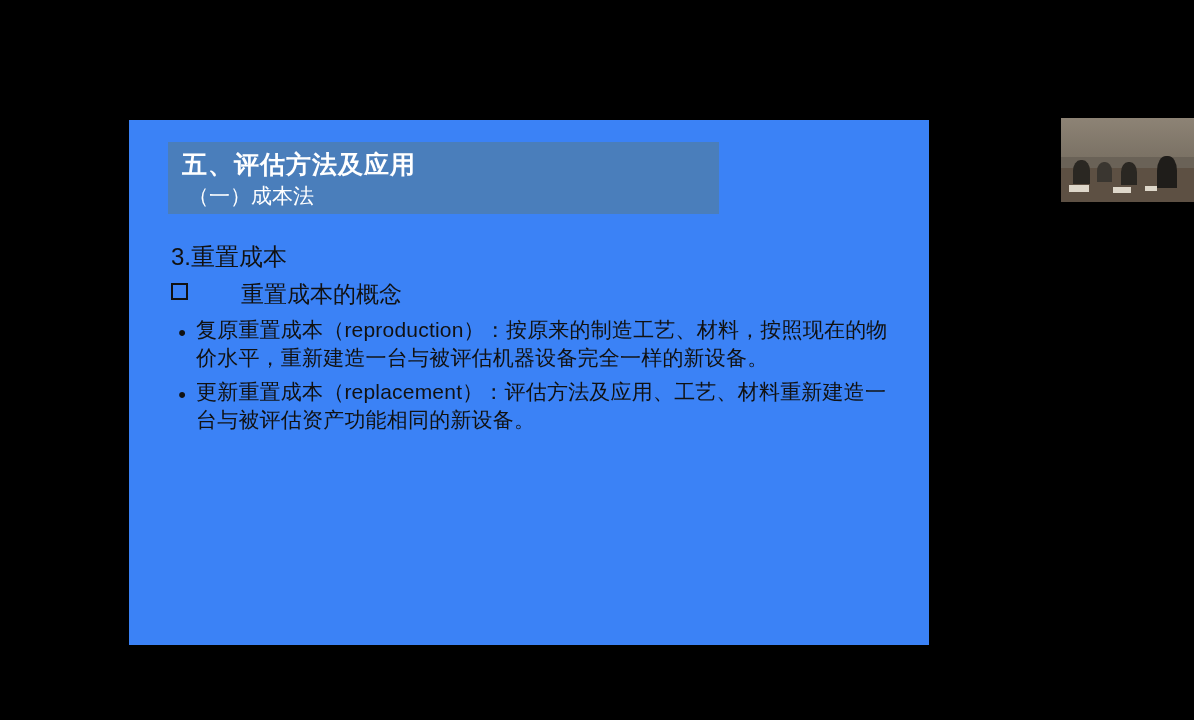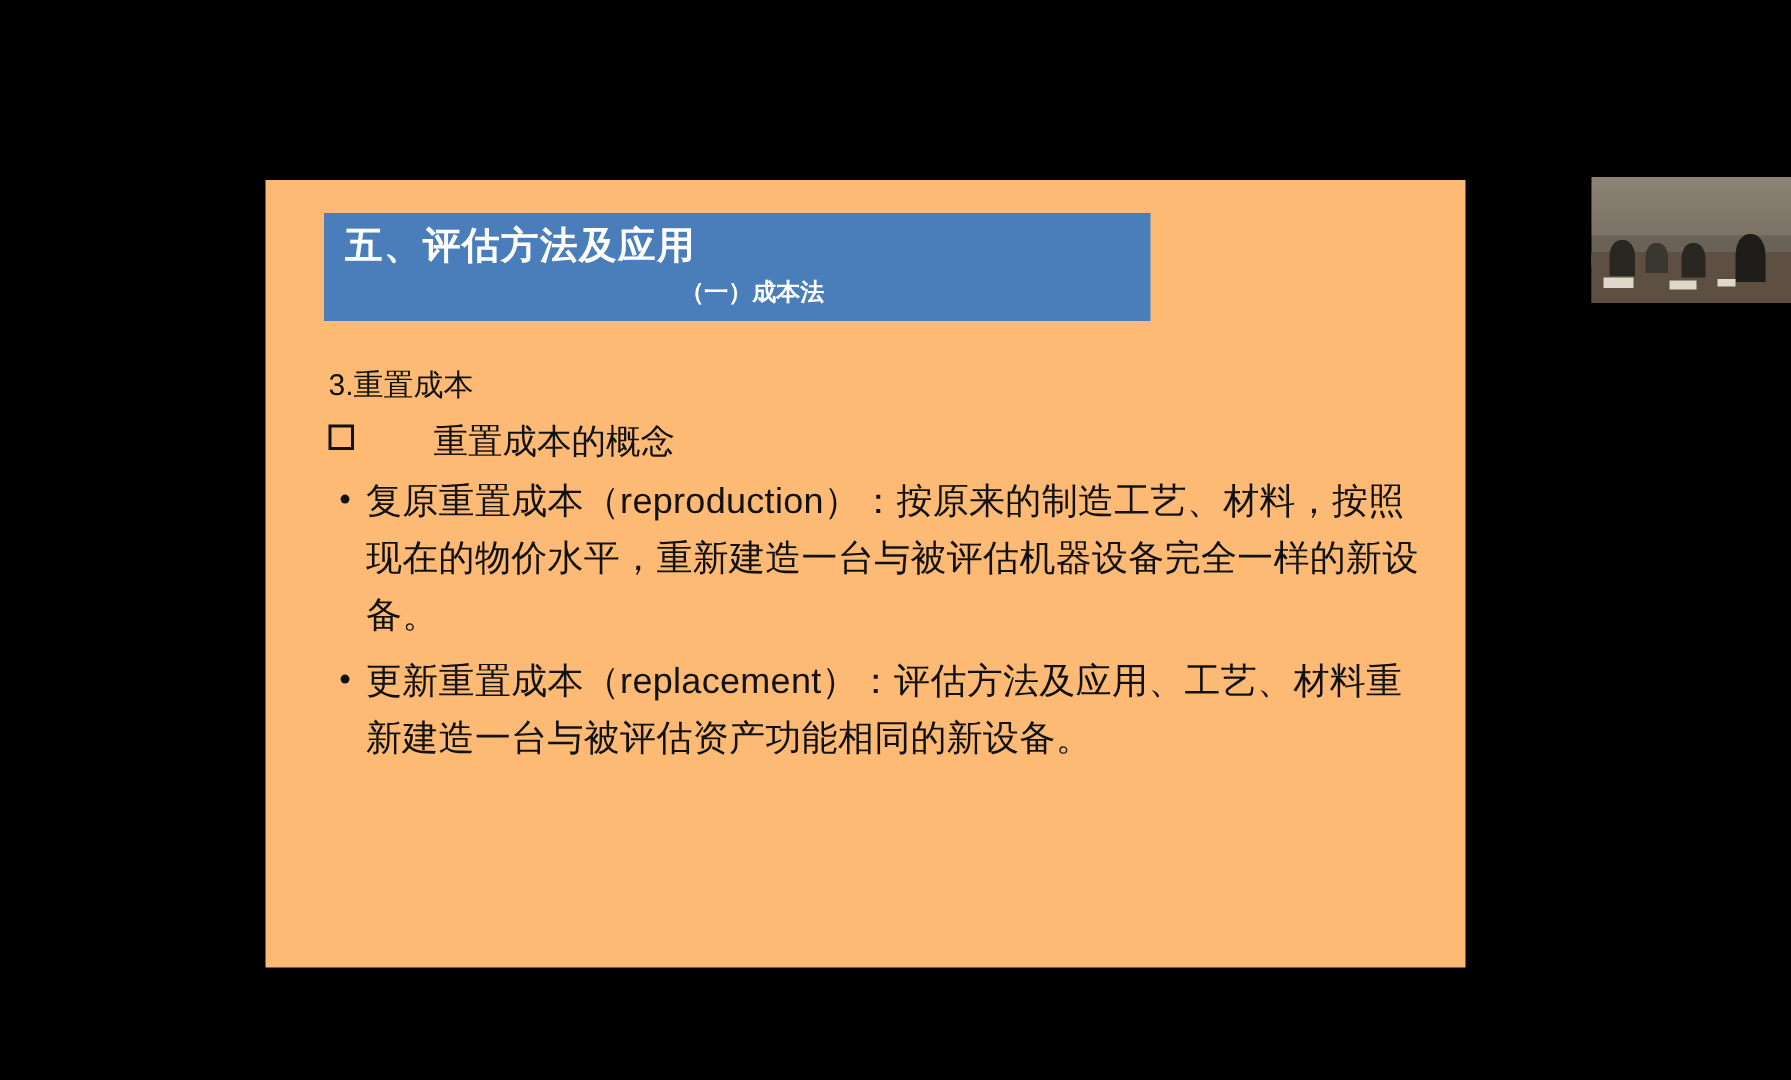--- a/index.html
+++ b/index.html
@@ -15,23 +15,22 @@
     font-family: "Liberation Sans", sans-serif;
   }
 
   
   #slide-area {
     position: absolute;
     left: 129px;
     top: 120px;
     width: 800px;
     height: 525px;
-    background: #fdba74;
+    background: #3b82f6;
     overflow: hidden;
-    margin-left: 48px;
   }
 
   #title-banner {
     position: absolute;
     left: 39px;
     top: 22px;
     width: 551px;
     height: 72px;
     background: #4a7ebb;
     color: #ffffff;
@@ -39,37 +38,36 @@
     padding: 6px 0 0 14px;
   }
   #title-banner .line1 {
     font-size: 25px;
     font-weight: bold;
     letter-spacing: 1px;
     line-height: 33px;
     color: #ffffff;
   }
   #title-banner .line2 {
-    font-size: 16px;
-    font-weight: bold;
+    font-size: 21px;
+    font-weight: normal;
     line-height: 30px;
     color: #ffffff;
     padding-left: 6px;
-    text-align: center;
   }
 
   #body-content {
     position: absolute;
     left: 39px;
     top: 120px;
     width: 730px;
   }
 
   .heading-num {
-    font-size: 20px;
+    font-size: 24px;
     color: #111111;
     line-height: 34px;
     margin: 0 0 4px 3px;
   }
 
   .sub-heading {
     display: flex;
     align-items: baseline;
     font-size: 23px;
     color: #111111;
@@ -95,22 +93,22 @@
   }
   .dot-bullet {
     flex: 0 0 auto;
     width: 28px;
     font-size: 22px;
     line-height: 34px;
     color: #111111;
     text-align: center;
   }
   .bullet-text {
-    font-size: 24px;
-    line-height: 38px;
+    font-size: 21px;
+    line-height: 28px;
     color: #111111;
     flex: 1 1 auto;
     letter-spacing: 0.2px;
   }
 
   
   #webcam {
     position: absolute;
     left: 1061px;
     top: 118px;

